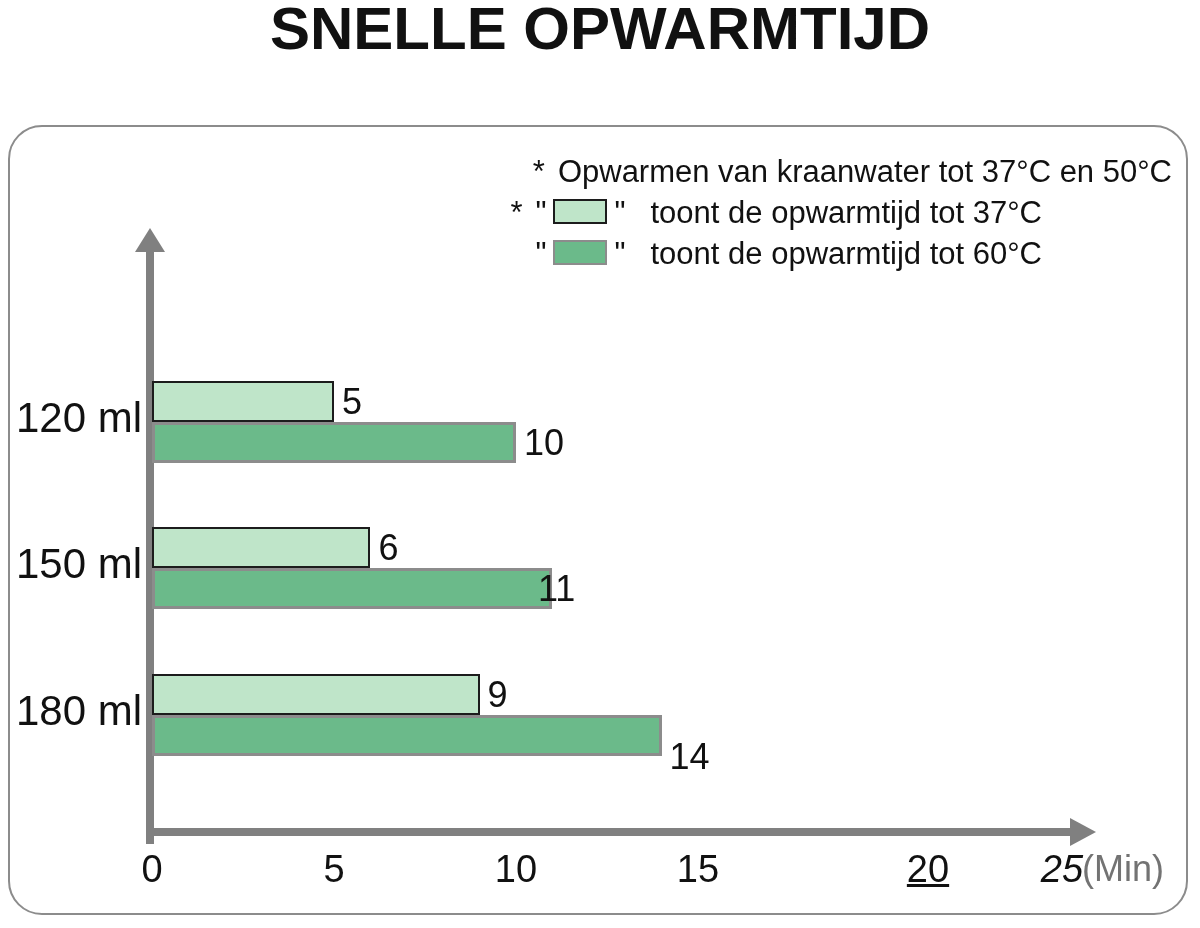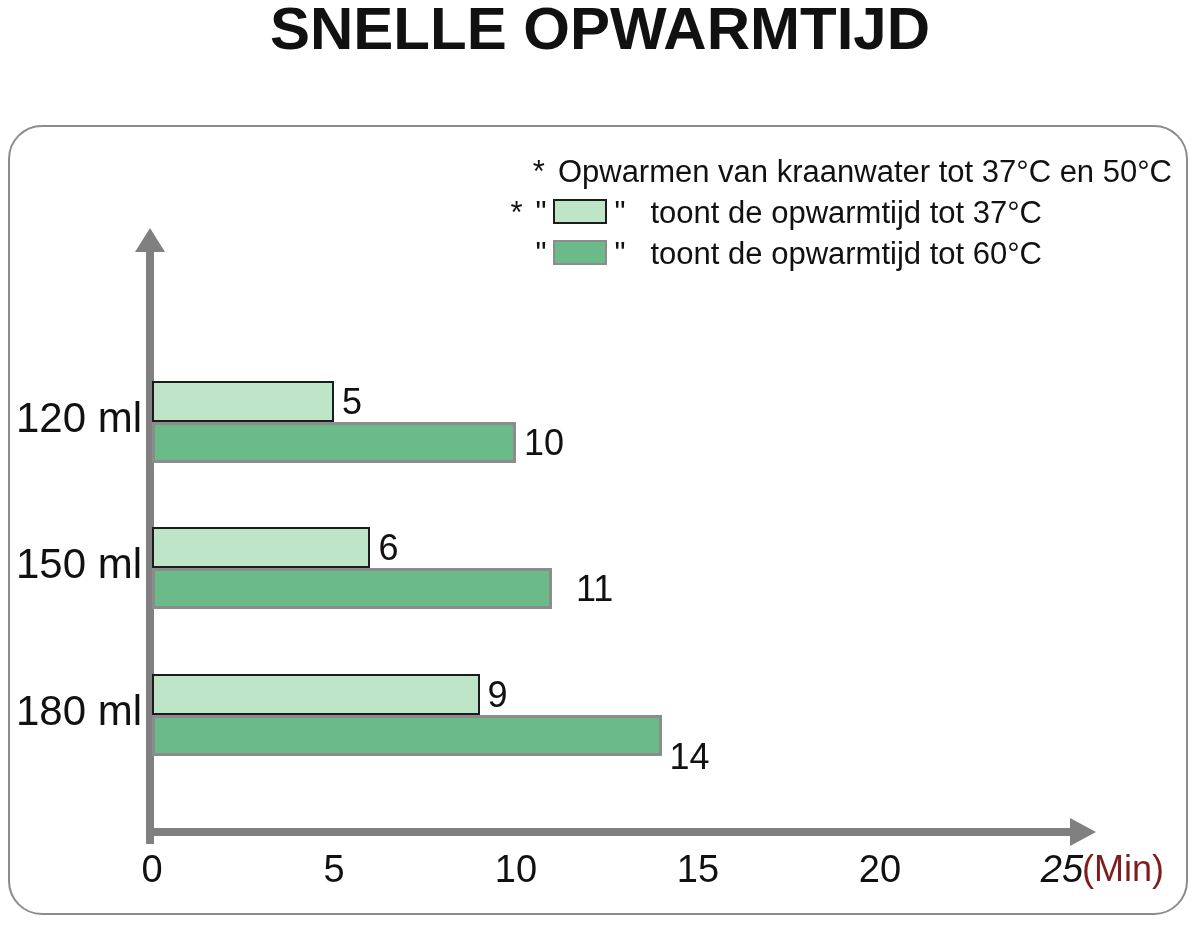--- a/index.html
+++ b/index.html
@@ -169,21 +169,21 @@
     margin-left: -45px;
     text-align: center;
     font-size: 38px;
     color: #111111;
   }
   .axis-unit {
     position: absolute;
     top: 848px;
     left: 1082px;
     font-size: 36px;
-    color: #7f1d1d;
+    color: #737373;
     white-space: nowrap;
   }
 </style>
 </head>
 <body>
 
 <div class="chart-title">SNELLE OPWARMTIJD</div>
 
 <div class="panel">
 
@@ -220,34 +220,34 @@
   <div class="x-arrow"></div>
 
   <div id="bars-host">
       <div class="bar light" style="top: 381px; width: 182px;"></div>
       <div class="bar-value" style="top: 381px; left: 342px;">5</div>
       <div class="bar dark" style="top: 422px; width: 364px;"></div>
       <div class="bar-value" style="top: 422px; left: 524px;">10</div>
       <div class="bar light" style="top: 527px; width: 218.4px;"></div>
       <div class="bar-value" style="top: 527px; left: 378.4px;">6</div>
       <div class="bar dark" style="top: 568px; width: 400.4px;"></div>
-      <div class="bar-value" style="top: 568px; left: 576px;">11</div>
+      <div class="bar-value" style="top: 568px; left: 538px;">11</div>
       <div class="bar light" style="top: 674px; width: 327.6px;"></div>
       <div class="bar-value" style="top: 674px; left: 487.6px;">9</div>
       <div class="bar dark" style="top: 715px; width: 509.6px;"></div>
       <div class="bar-value" style="top: 736px; left: 669.6px;">14</div>
     </div>
   <div id="cats-host">
       <div class="cat-label" style="top: 394px;">120 ml</div>
       <div class="cat-label" style="top: 540px;">150 ml</div>
       <div class="cat-label" style="top: 687px;">180 ml</div>
     </div>
   <div id="ticks-host">
       <div class="tick-label" style="left: 152px;">0</div>
       <div class="tick-label" style="left: 334px;">5</div>
       <div class="tick-label" style="left: 516px;">10</div>
       <div class="tick-label" style="left: 698px;">15</div>
-      <div class="tick-label" style="left: 880px;">20</div>
+      <div class="tick-label" style="left: 928px; text-decoration: underline;">20</div>
       <div class="tick-label" style="left: 1062px; font-style: italic;">25</div>
     </div>
 
   <div class="axis-unit">(Min)</div>
 </div>
 
 </body></html>

